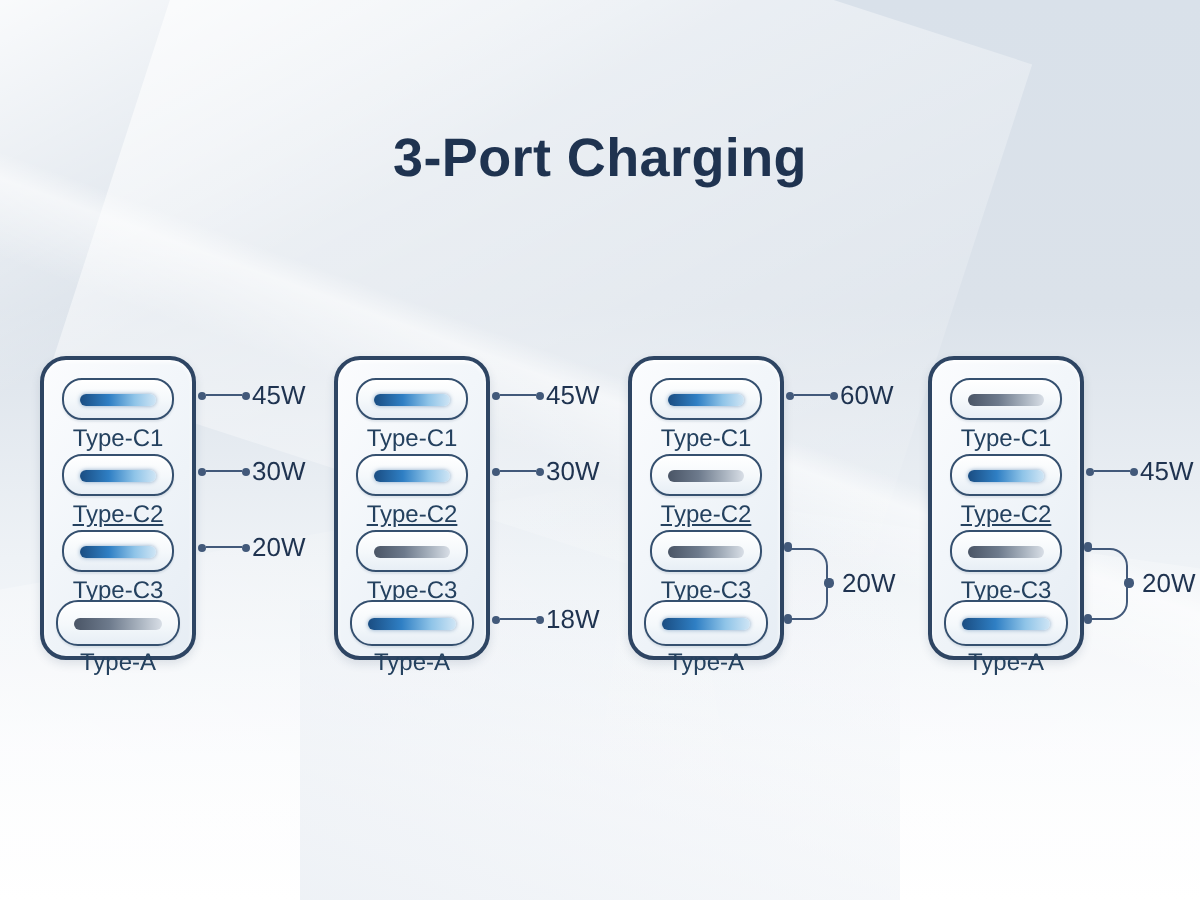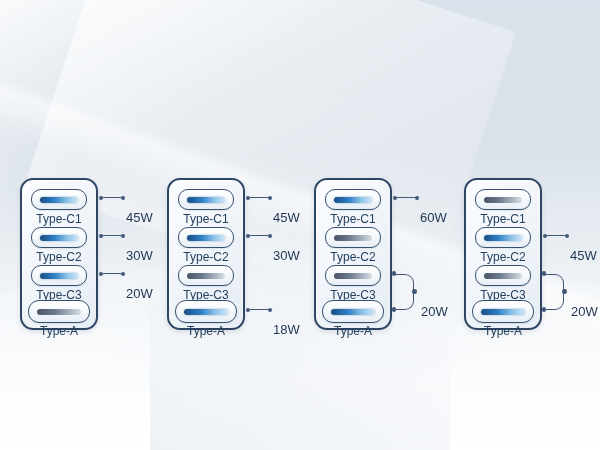--- a/index.html
+++ b/index.html
@@ -94,30 +94,30 @@
     box-shadow:none;
   }
 
   .plabel{
     position:absolute;left:50%;transform:translateX(-50%);
     font-size:12px;color:#24415f;white-space:nowrap;
   }
 
   
   .slot0{top:9px;}  .lbl0{top:32px;}
-  .slot1{top:47px;} .lbl1{top:70px;}
+  .slot1{top:47px;} .lbl1{top:70px;text-decoration:underline;}
   .slot2{top:85px;} .lbl2{top:108px;}
   .slot3{top:120px;}.lbl3{top:144px;}
 
   
   .conn{position:absolute;height:12px;display:flex;align-items:center;}
   .dot{width:4px;height:4px;border-radius:50%;background:#42597a;flex:0 0 auto;}
   .line{height:1.6px;background:#42597a;flex:0 0 auto;}
   .watt{
-    position:absolute;font-size:13px;color:#1f3350;white-space:nowrap;margin-top:20px;
+    position:absolute;font-size:13px;color:#1f3350;white-space:nowrap;
   }
 
   
   .bracket{
     position:absolute;
     border:1.7px solid #42597a;
     border-left:none;
     border-radius:0 9px 9px 0;
     box-sizing:border-box;
   }
@@ -125,20 +125,21 @@
 </style>
 </head>
 <body>
 
 <div id="stage">
   <div class="facet a"></div>
   <div class="facet b"></div>
   <div class="facet c"></div>
   <div class="facet d"></div>
 
+  <div id="title">3-Port Charging</div>
 
   <div id="row">
       <div class="unit" data-idx="0">
         <div class="body">
           <div class="port slot0">
             <div class="pill"></div>
           </div>
           <div class="plabel lbl0">Type-C1</div>
           <div class="port slot1">
             <div class="pill"></div>

